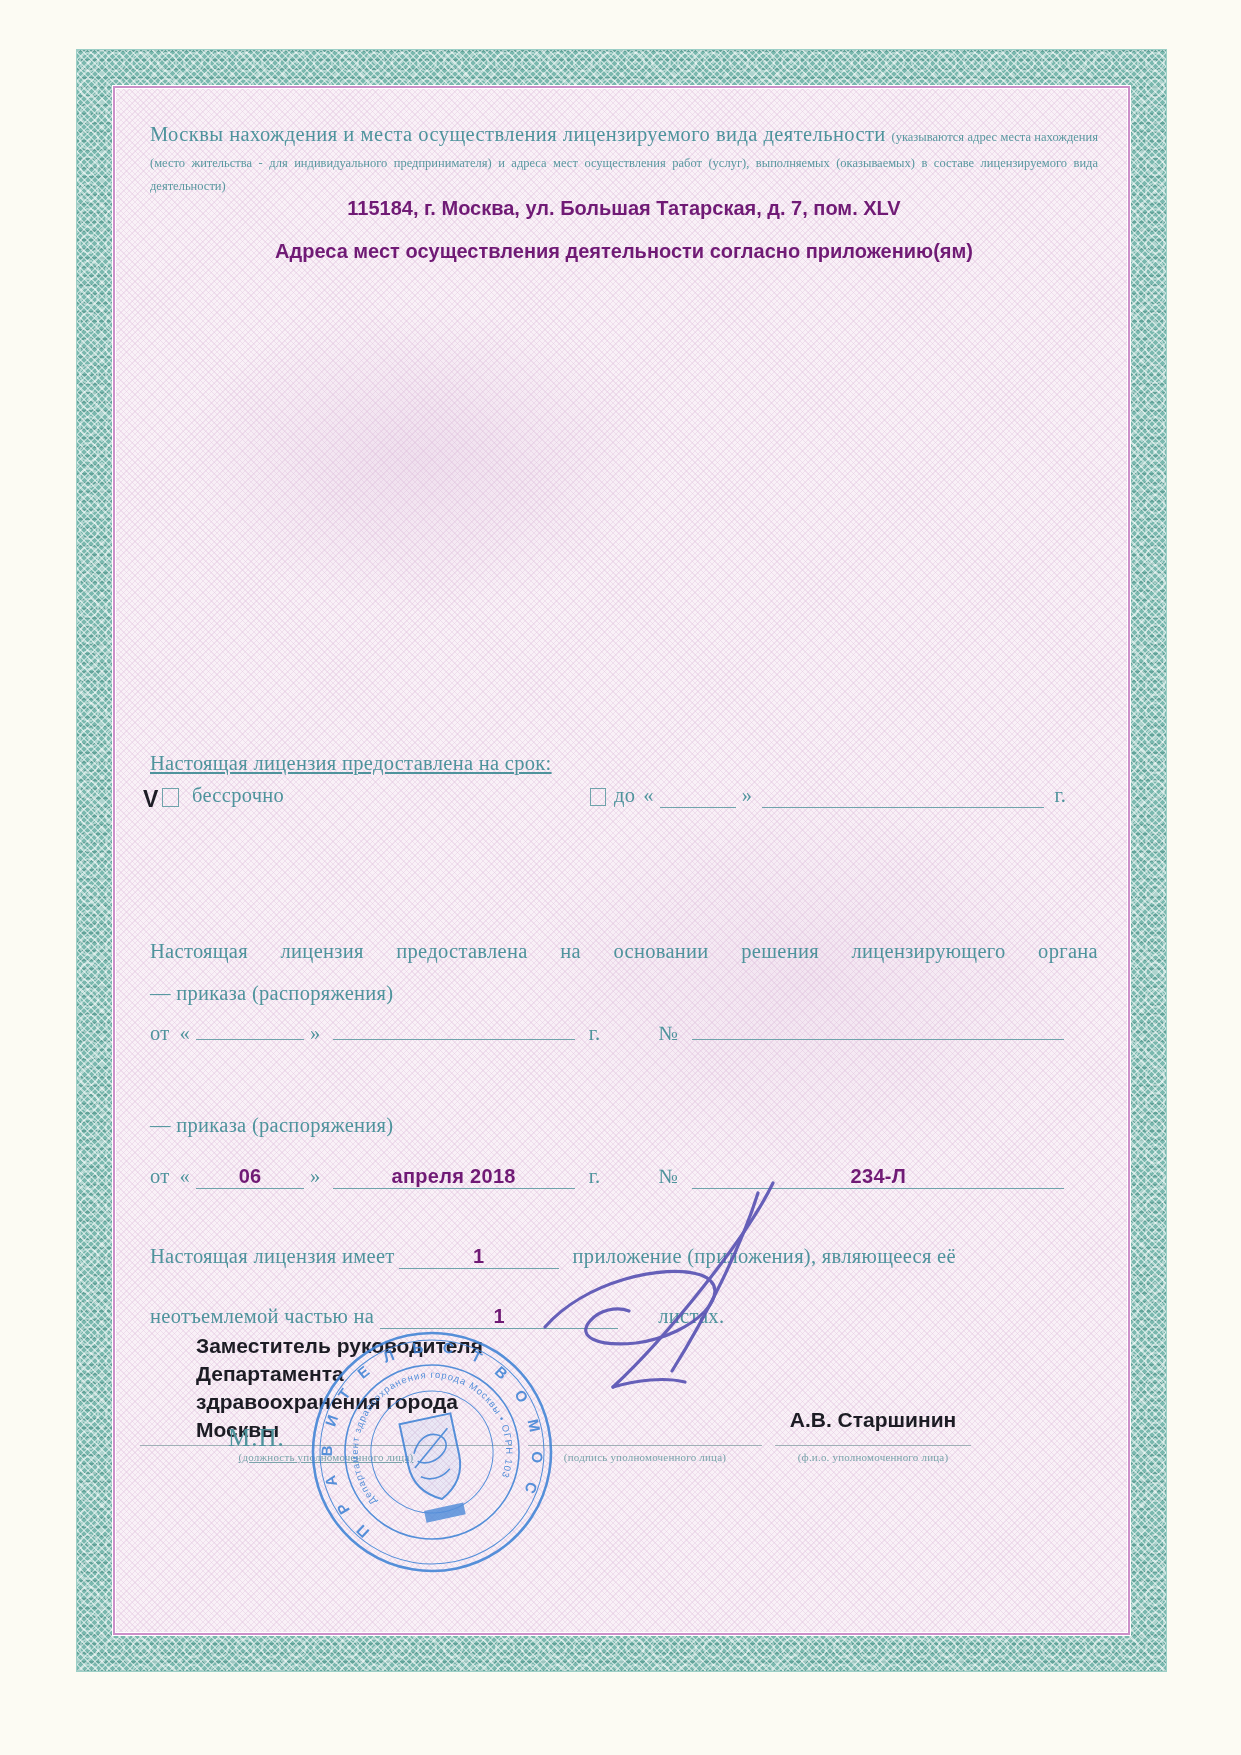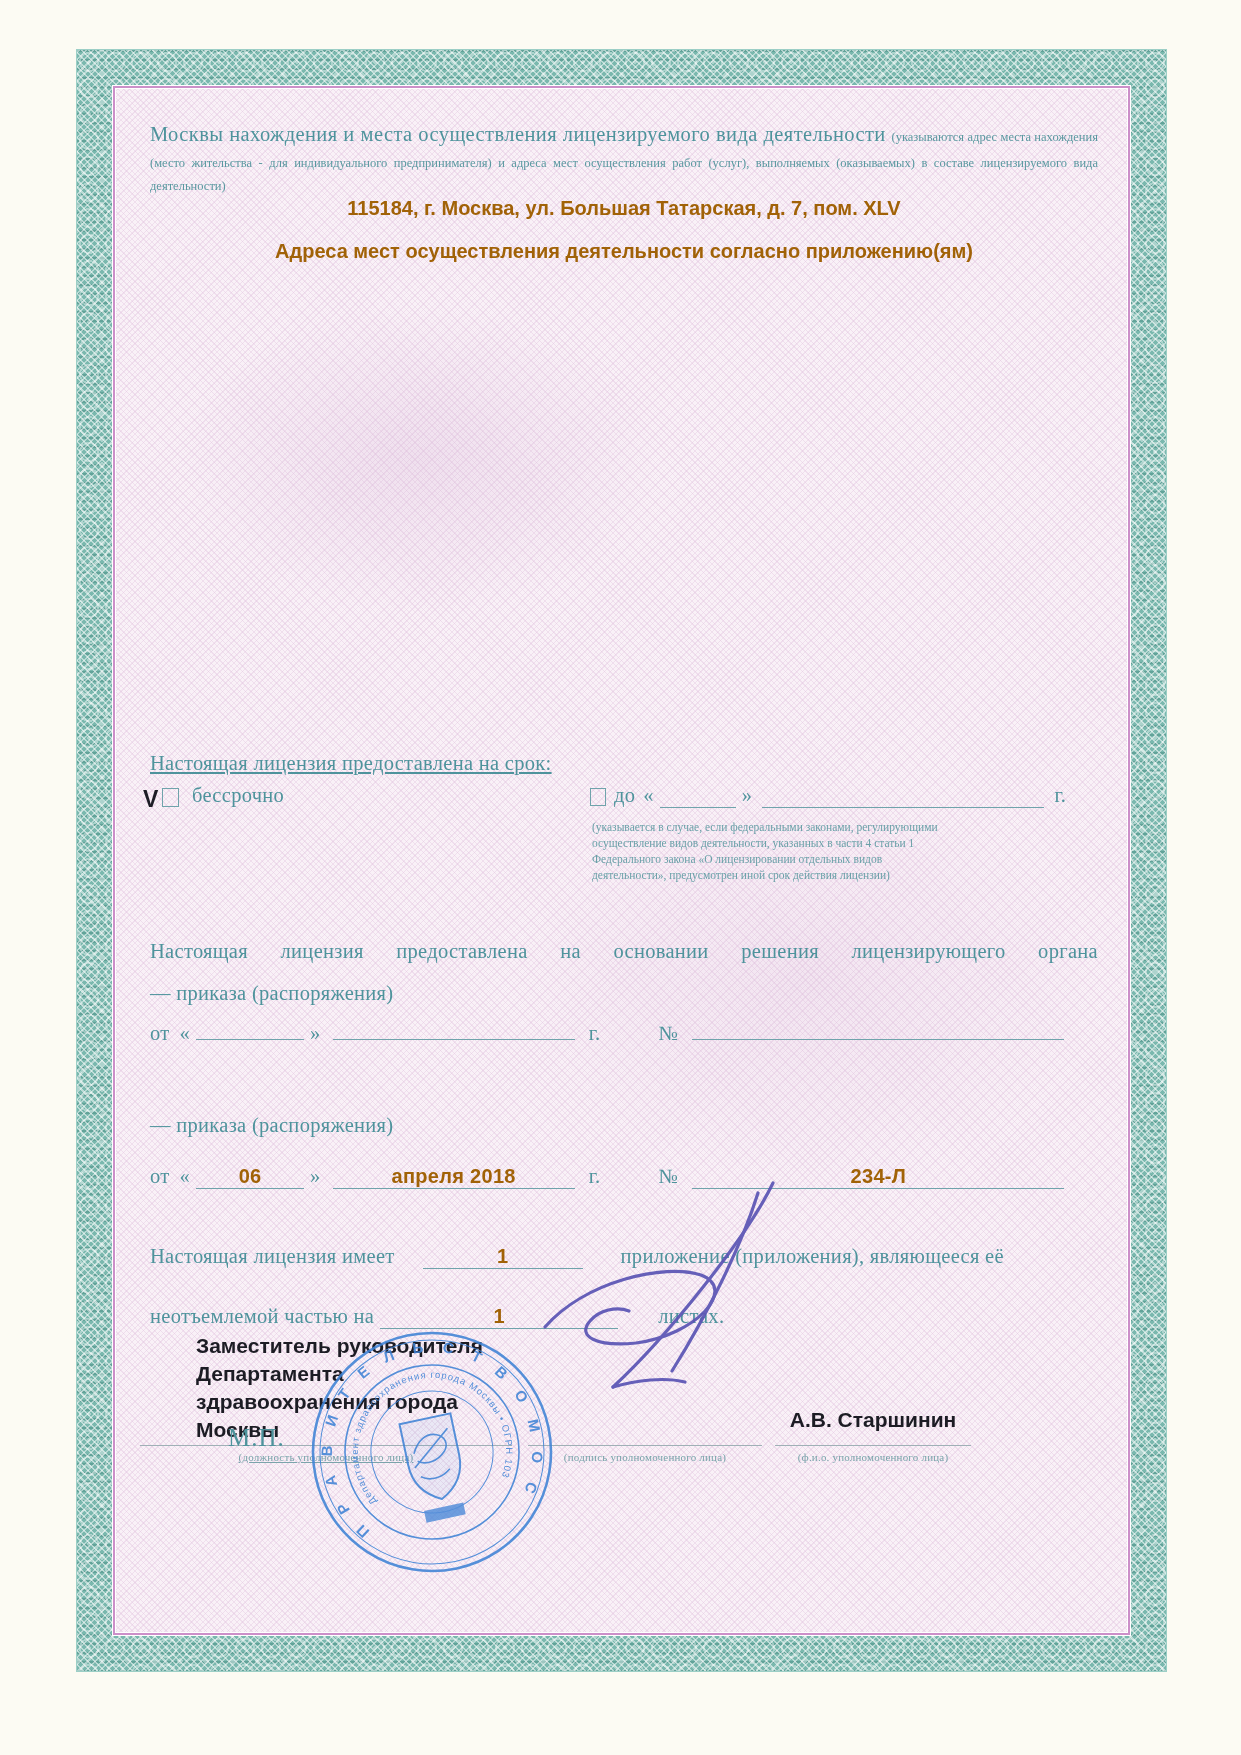--- a/index.html
+++ b/index.html
@@ -25,21 +25,21 @@
       repeating-linear-gradient(45deg, rgba(226,196,223,.42) 0 1px, transparent 1px 4px),
       repeating-linear-gradient(-45deg, rgba(226,196,223,.42) 0 1px, transparent 1px 4px);}
 
   
   .content{position:absolute;inset:0;}
   .teal{color:#4e939c;}
   .form{font-size:20.5px;letter-spacing:.3px;color:#4e939c;}
   .small-note{font-size:12.5px;color:#5a98a0;}
   .tiny{font-size:11.5px;color:#6aa0a8;line-height:1.38;}
   .caption{font-size:11px;color:#7aa4ab;letter-spacing:.2px;}
-  .filled{font-family:"Liberation Sans",sans-serif;font-weight:bold;color:#a16207;}
+  .filled{font-family:"Liberation Sans",sans-serif;font-weight:bold;color:#701a75;}
   .abs{position:absolute;}
   .uline{display:inline-block;border-bottom:1.5px solid #6fa3ab;text-align:center;vertical-align:baseline;}
   .jline{text-align:justify;text-align-last:justify;}
   .row{display:flex;align-items:baseline;}
   .chk{display:inline-block;width:15px;height:17px;border:1.2px solid #6fa3ab;background:transparent;}
 </style>
 </head>
 <body>
 
 <div class="page">
@@ -69,21 +69,20 @@
     <span class="abs chk" style="left:590px;top:788px;width:14px;height:16px;"></span>
     <div class="abs row form" style="left:614px;top:784px;">
       <span>до</span>
       <span style="margin-left:8px;">«</span>
       <span class="uline" style="width:76px;margin:0 6px;">&nbsp;</span>
       <span>»</span>
       <span class="uline" style="width:282px;margin:0 10px 0 10px;">&nbsp;</span>
       <span>г.</span>
     </div>
 
-    <div class="abs tiny" style="left:592px;top:820px;width:352px;">(указывается в случае, если федеральными законами, регулирующими осуществление видов деятельности, указанных в части 4 статьи 1 Федерального закона «О лицензировании отдельных видов деятельности», предусмотрен иной срок действия лицензии)</div>
 
     <div class="abs form jline" style="left:150px;top:940px;width:948px;">Настоящая лицензия предоставлена на основании решения лицензирующего органа</div>
     <div class="abs form" style="left:150px;top:982px;">— приказа (распоряжения)</div>
 
     <div class="abs row form" style="left:150px;top:1022px;width:948px;">
       <span>от</span>
       <span style="margin-left:10px;">«</span>
       <span class="uline filled" style="width:108px;margin:0 6px;font-size:20px;"></span>
       <span>»</span>
       <span class="uline filled" style="width:242px;margin:0 14px 0 12px;font-size:20px;"></span>
@@ -98,21 +97,21 @@
       <span>от</span>
       <span style="margin-left:10px;">«</span>
       <span class="uline filled" style="width:108px;margin:0 6px;font-size:20px;">06</span>
       <span>»</span>
       <span class="uline filled" style="width:242px;margin:0 14px 0 12px;font-size:20px;">апреля 2018</span>
       <span>г.</span>
       <span style="margin-left:58px;">№</span>
       <span class="uline filled" style="width:372px;margin-left:14px;font-size:20px;">234-Л</span>
     </div>
 
-    <div class="abs row form" style="left:150px;top:1245px;width:948px;gap:24px;">
+    <div class="abs row form" style="left:150px;top:1245px;width:948px;">
       <span>Настоящая лицензия имеет</span>
       <span class="uline filled" style="width:160px;margin:0 14px 0 4px;font-size:20px;">1</span>
       <span>приложение (приложения), являющееся её</span>
     </div>
     <div class="abs row form" style="left:150px;top:1305px;width:948px;">
       <span>неотъемлемой частью на</span>
       <span class="uline filled" style="width:238px;margin:0 40px 0 6px;font-size:20px;">1</span>
       <span>листах.</span>
     </div>
 

